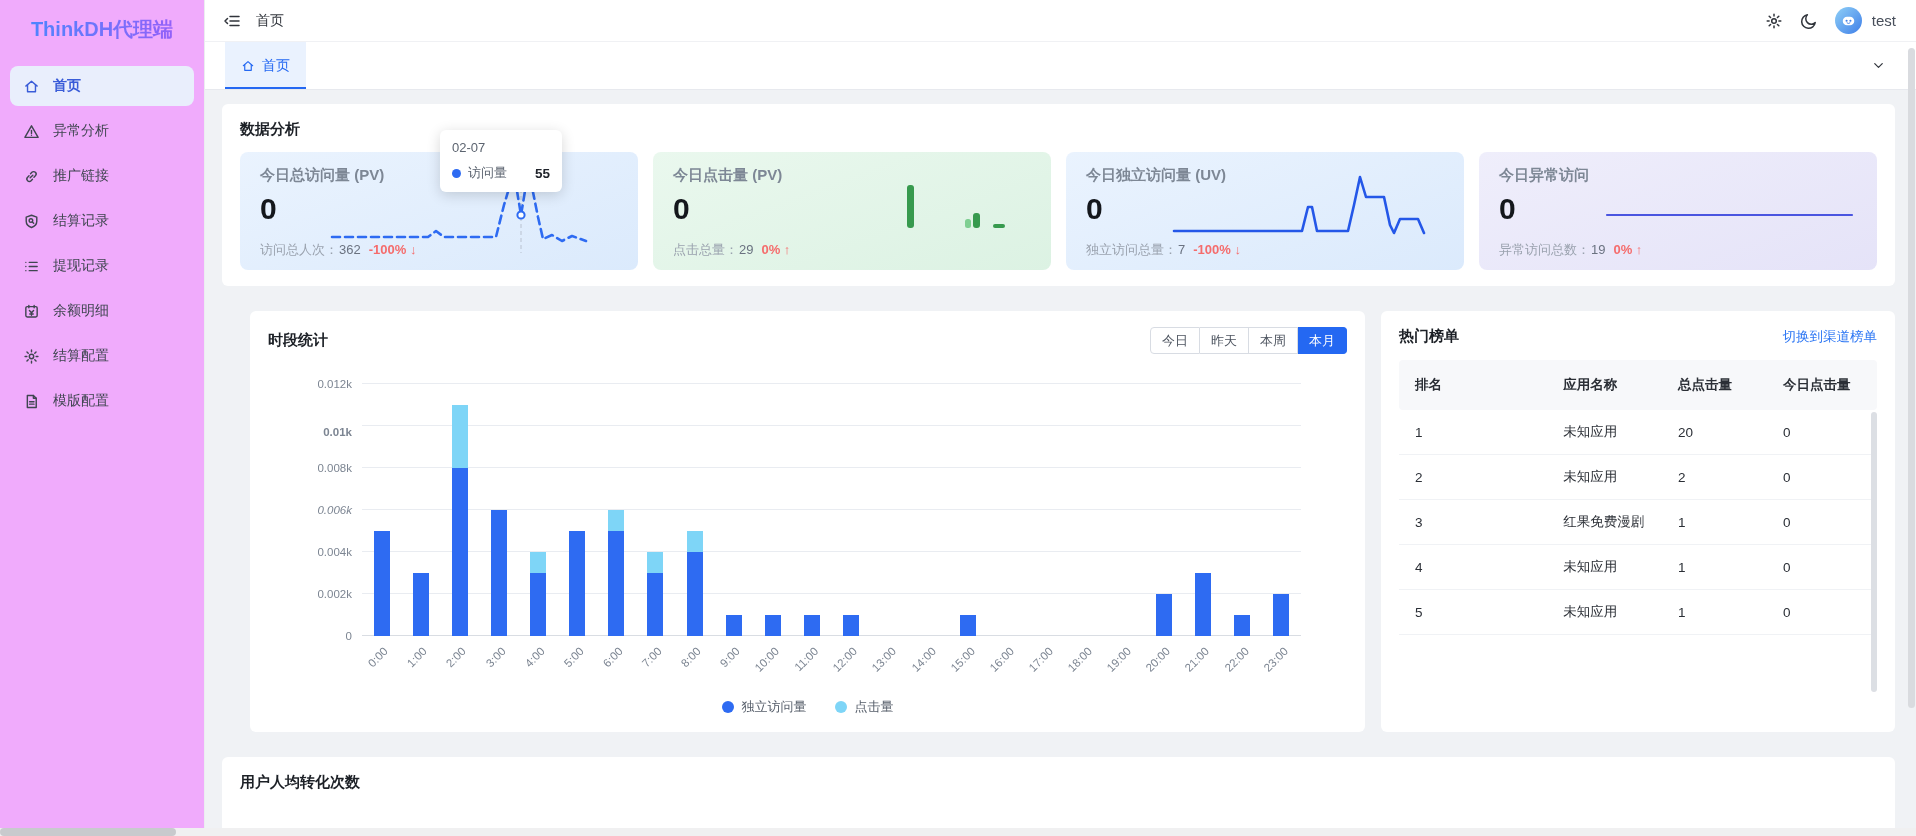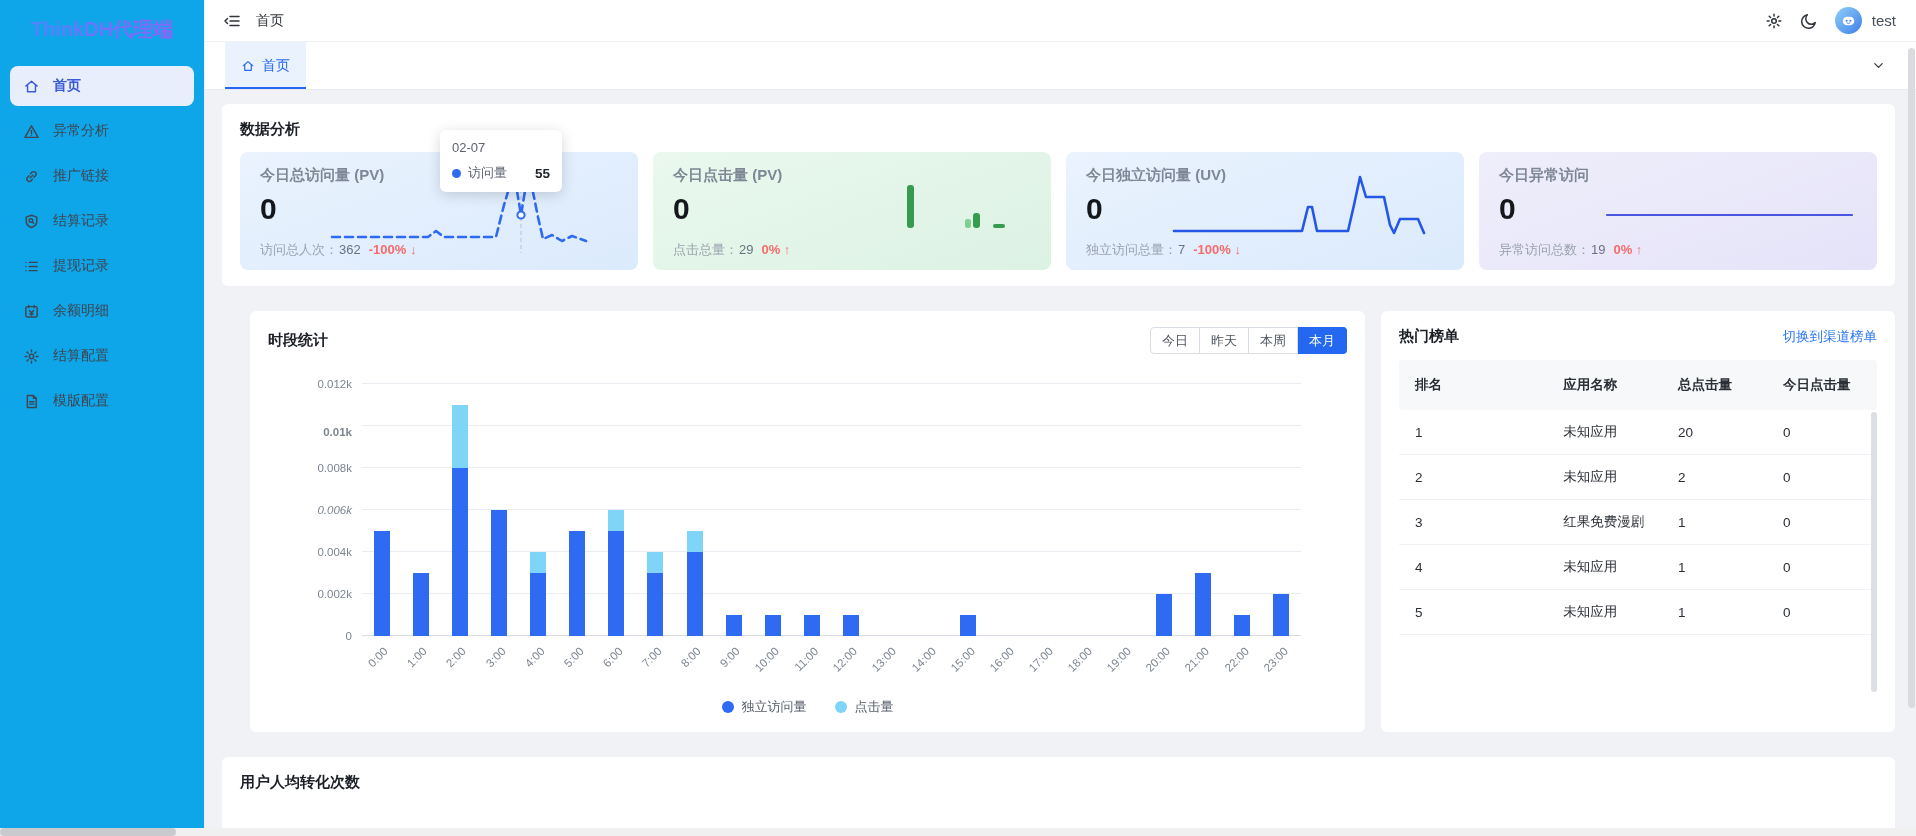--- a/index.html
+++ b/index.html
@@ -1,21 +1,21 @@
 <!DOCTYPE html>
 <html><head>
 <meta charset="utf-8">
 <style>
   * { margin:0; padding:0; box-sizing:border-box; }
   html,body { width:1916px; height:836px; overflow:hidden; }
   body { font-family:"Liberation Sans","DejaVu Sans",sans-serif; background:#f0f2f5; }
   .app { position:relative; width:1916px; height:836px; display:flex; overflow:hidden; background:#f0f2f5; }
 
   
-  .sidebar { width:205px; flex-shrink:0; background:#0ea5e9; border-right:1px solid #ebedf0; }
+  .sidebar { width:205px; flex-shrink:0; background:#f0abfc; border-right:1px solid #ebedf0; }
   .logo { height:58px; line-height:58px; text-align:center; font-size:20px; font-weight:700;
           background:linear-gradient(90deg,#3f8cff,#a259f7); -webkit-background-clip:text; background-clip:text; color:transparent; }
   .menu { padding:8px 10px; }
   .side-item { display:flex; align-items:center; gap:13px; height:40px; padding:0 13px; border-radius:8px;
                margin-bottom:5px; font-size:14px; color:#3f4550; cursor:pointer; }
   .side-item .ic { display:flex; }
   .side-item .ic svg { width:17px; height:17px; }
   .side-item.active { background:#e9eefc; color:#3a5cd8; font-weight:600; }
 
   

